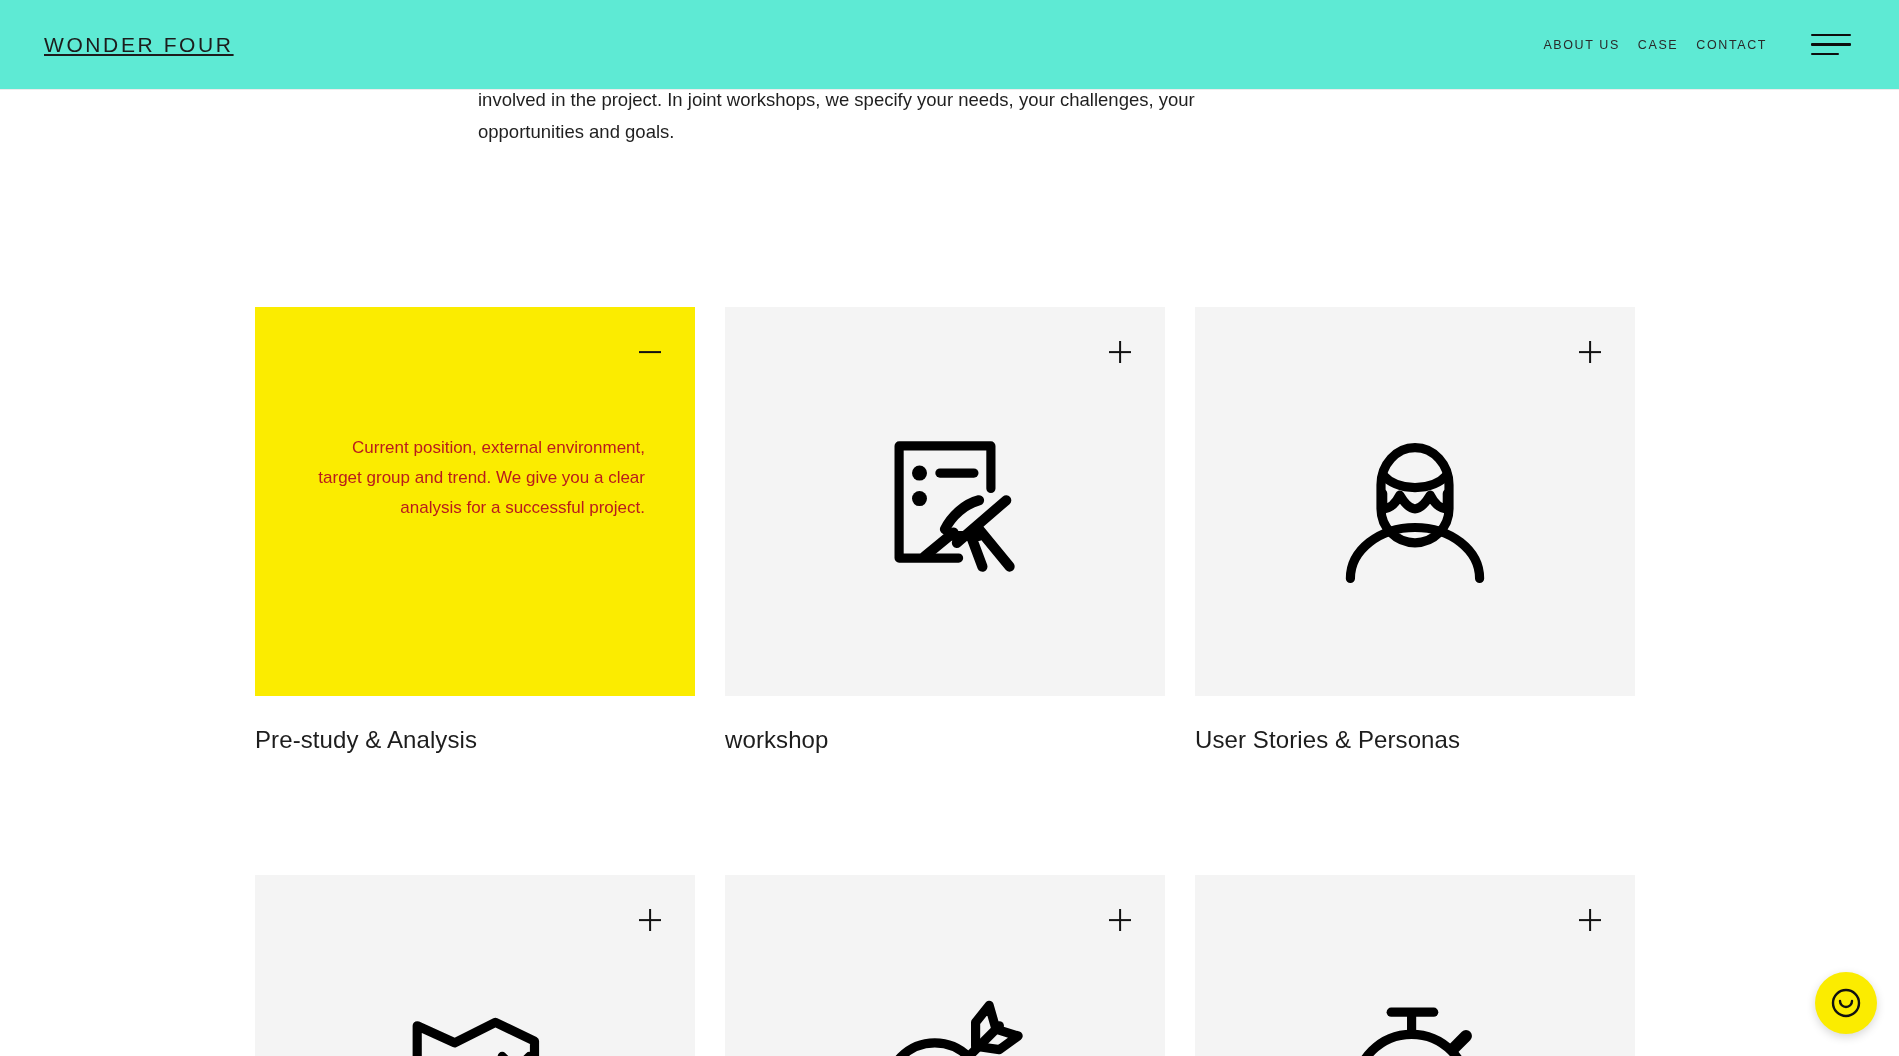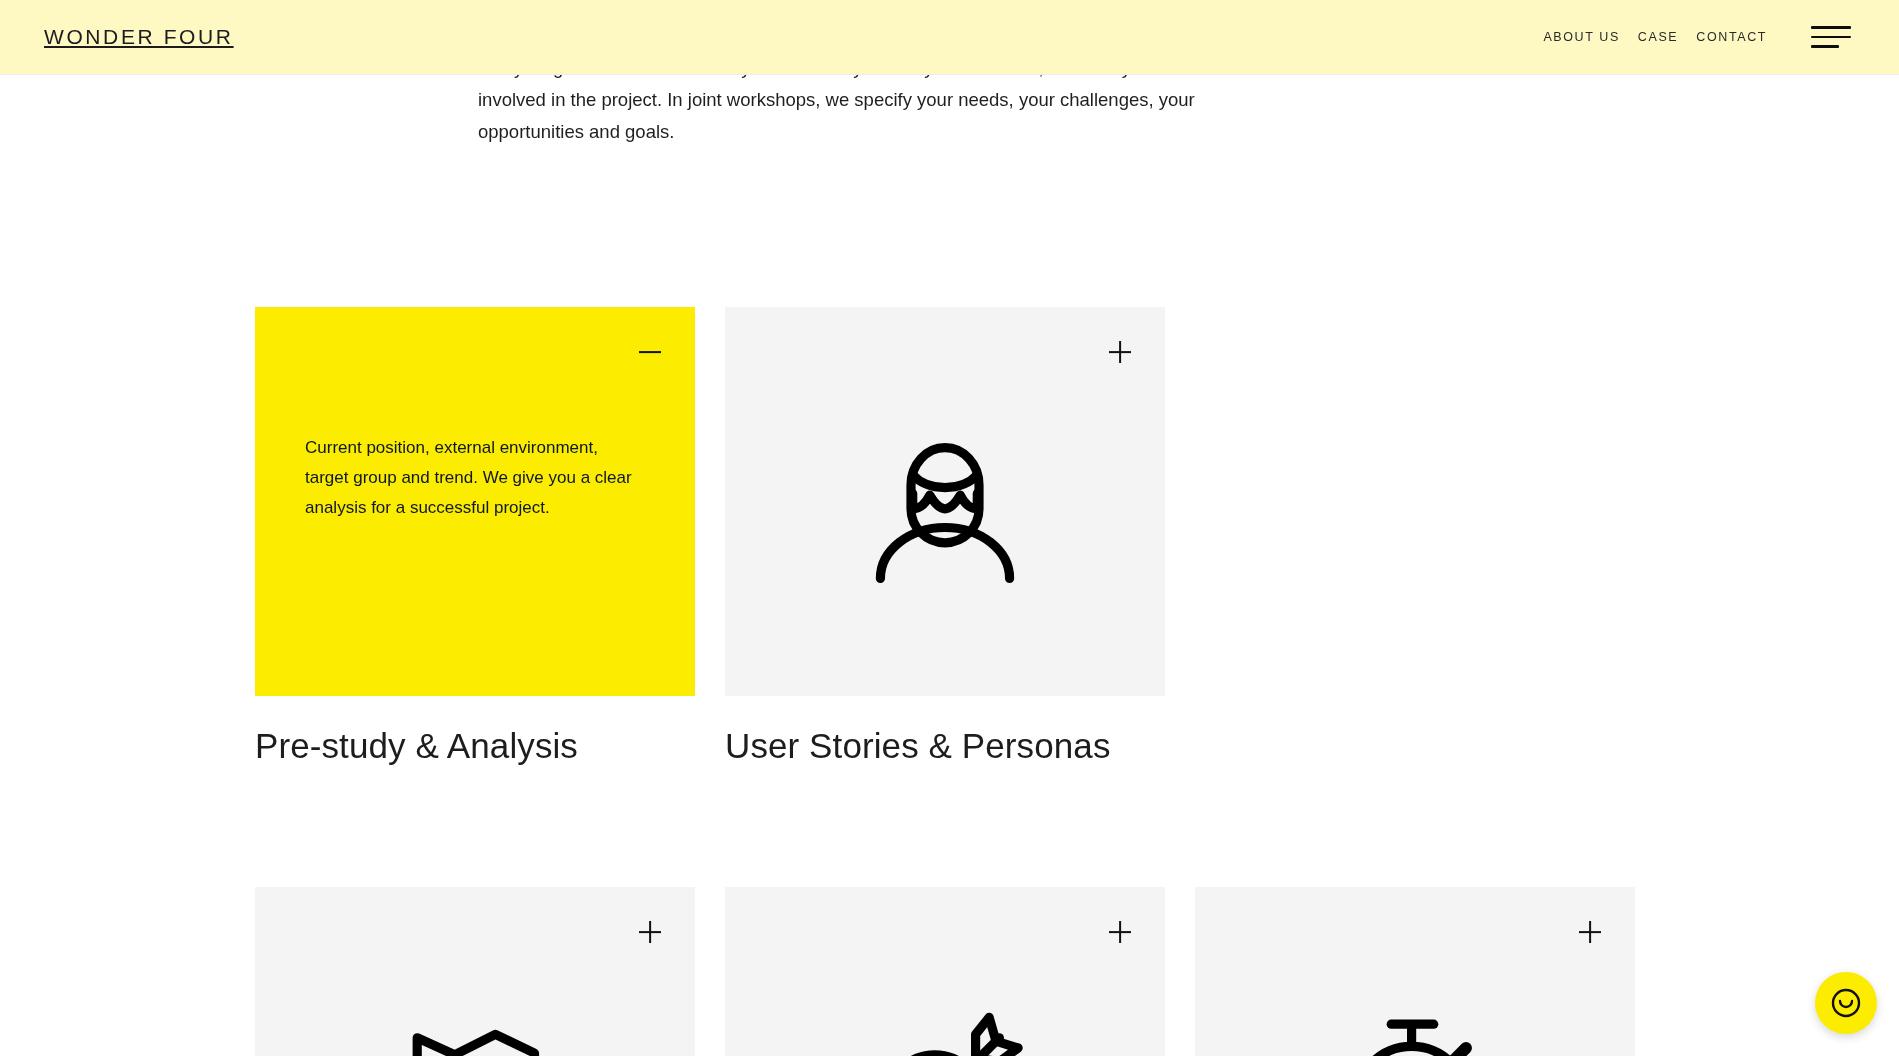--- a/index.html
+++ b/index.html
@@ -6,22 +6,22 @@
   html, body {
     width:1899px; height:1056px;
     background:#ffffff;
     font-family:"Liberation Sans", sans-serif;
     overflow:hidden;
   }
 
   
   .site-header{
     position:absolute; top:0; left:0;
-    width:1899px; height:75px;
-    background:#fef9c3;
+    width:1899px; height:90px;
+    background:#5eead4;
     border-bottom:1px solid #ececec;
     z-index:50;
     display:flex; align-items:center;text-align:right;
   }
   .brand{
     position:absolute; left:44px; top:50%;
     transform:translateY(-50%);
     font-size:21px;
     letter-spacing:2.6px;
     color:#1c1c1c;
@@ -109,31 +109,32 @@
     transform:translate(-50%,-50%);
   }
   .toggle.minus::after{ display:none; }
 
   .card-body{
     position:absolute;
     left:50px; top:126px;
     width:340px;
     font-size:17px;
     line-height:30px;
-    color:#0f172a;
+    color:#b91c1c;
+    text-align:right;
   }
 
   .card-icon{
     width:170px; height:170px;
     display:block;
   }
 
   .card-title{
     margin-top:30px;
-    font-size:35px;
+    font-size:24px;
     color:#1d1d1d;
     font-weight:400;
     letter-spacing:.1px;
   }
 
   
   .chat-widget{
     position:absolute;
     right:22px; bottom:22px;
     width:62px; height:62px;
@@ -173,20 +174,38 @@
   <div class="card-row">
 
     <article class="card active">
       <div class="card-media">
         <div class="toggle minus"></div>
         <div class="card-body">Current position, external environment, target group and trend. We give you a clear analysis for a successful project.</div>
       </div>
       <h3 class="card-title">Pre-study &amp; Analysis</h3>
     </article>
 
+    <article class="card">
+      <div class="card-media">
+        <div class="toggle"></div>
+        <svg class="card-icon" viewBox="0 0 100 100" fill="none" stroke="#000" stroke-width="5.4" stroke-linecap="round" stroke-linejoin="round">
+          <path d="M77 42 V17 H23 V83 H58"></path>
+          <circle cx="35" cy="33" r="4.4" fill="#000" stroke="none"></circle>
+          <circle cx="35" cy="48" r="4.4" fill="#000" stroke="none"></circle>
+          <path d="M47 33 H67"></path>
+          <path d="M86 49 L57 74" stroke-width="6"></path>
+          <path d="M50 66 C54 58 62 51 70 49" stroke-width="6"></path>
+          <path d="M38 82 L55 68" stroke-width="6"></path>
+          <path d="M55 70 H70" stroke-width="6"></path>
+          <path d="M66 72 L72 88" stroke-width="6"></path>
+          <path d="M88 88 L70 66" stroke-width="6"></path>
+        </svg>
+      </div>
+      <h3 class="card-title">workshop</h3>
+    </article>
 
     <article class="card">
       <div class="card-media">
         <div class="toggle"></div>
         <svg class="card-icon" viewBox="0 0 100 100" fill="none" stroke="#000" stroke-width="5.4" stroke-linecap="round" stroke-linejoin="round">
           <path d="M30 40 a20 22 0 0 1 40 0 v14 a20 20 0 0 1 -40 0 z"></path>
           <path d="M31 34 C40 44 60 44 69 34"></path>
           <path d="M31 45 v9 c5 0 8 -4 10 -8 c3 5 6 8 9 8 c3 0 6 -3 9 -8 c2 4 5 8 10 8 v-9"></path>
           <path d="M12 95 a38 30 0 0 1 76 0"></path>
         </svg>

